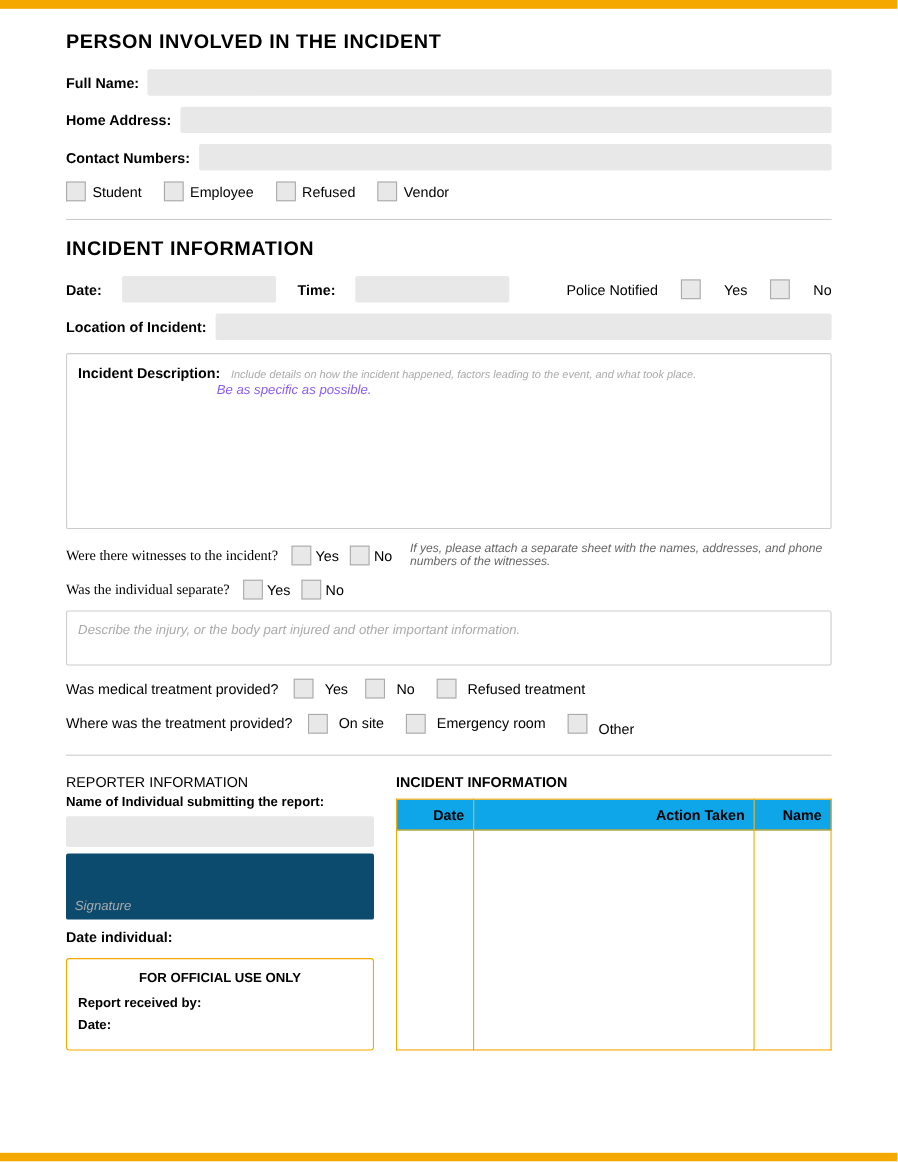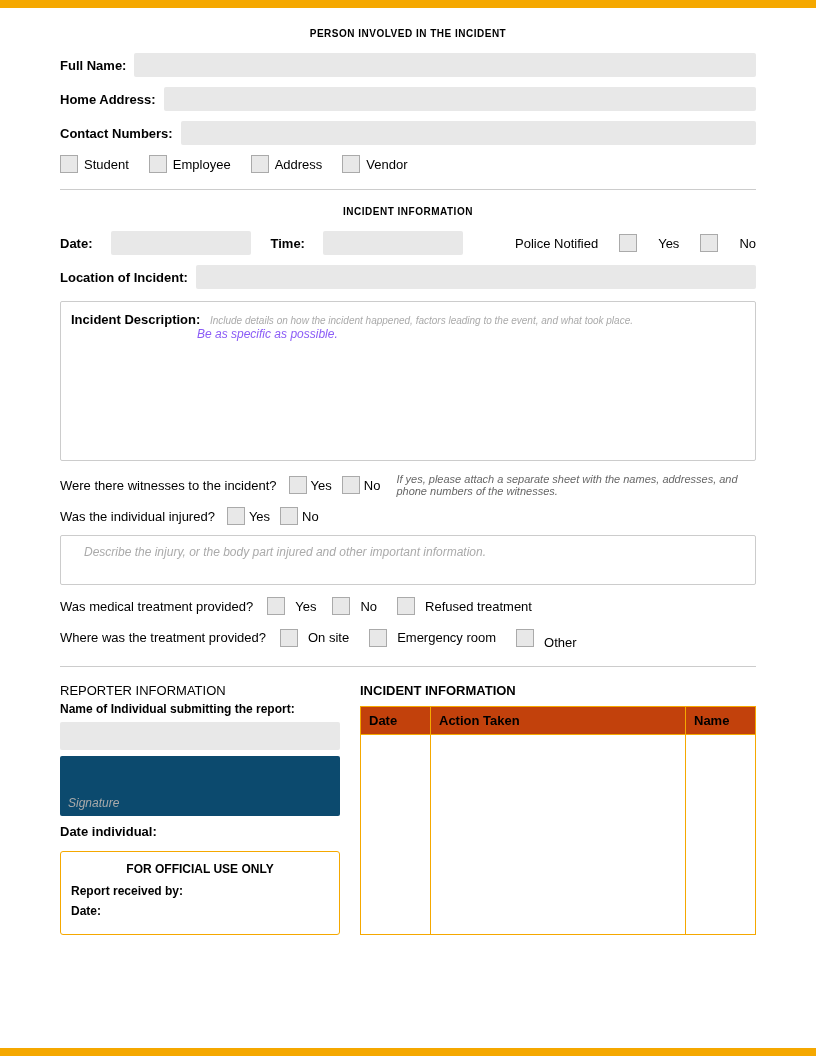--- a/index.html
+++ b/index.html
@@ -21,23 +21,22 @@
       background: #F5A800;
       width: 100%;
       position: absolute;
       bottom: 0;
       left: 0;
     }
     .content {
       padding: 20px 60px 40px 60px;
     }
     .section-title {
-      text-align: center;
-      font-weight: bold;
-      font-size: 10px;
+      font-weight: bold;
+      font-size: 18px;
       letter-spacing: 0.5px;
       margin-bottom: 14px;
     }
     .form-row {
       display: flex;
       align-items: center;
       margin-bottom: 10px;
     }
     .form-label {
       font-weight: bold;
@@ -129,32 +128,33 @@
       margin-left: 126px;
     }
     .witness-row {
       display: flex;
       align-items: center;
       margin-bottom: 10px;
     }
     .witness-label {
       font-size: 13px;
       margin-right: 12px;
+      font-family: Liberation Serif, serif;
     }
     .witness-note {
       font-size: 11px;
       color: #666;
       margin-left: 16px;
       font-style: italic;
       flex: 1;
     }
     .injury-box {
       border: 1px solid #ccc;
       border-radius: 2px;
-      padding: 8px 23px;
+      padding: 8px 10px;
       margin-bottom: 12px;
       min-height: 50px;
     }
     .injury-placeholder {
       color: #aaa;
       font-size: 12px;
       font-style: italic;
     }
     .treatment-row {
       display: flex;
@@ -237,22 +237,22 @@
     .action-table {
       width: 100%;
       border-collapse: collapse;
       border: 1.5px solid #F5A800;
     }
     .action-table th {
       border: 1.5px solid #F5A800;
       padding: 6px 8px;
       font-size: 13px;
       font-weight: bold;
-      text-align: left;
-      background: #c2410c;
+      text-align: right;
+      background: #0ea5e9;
     }
     .action-table td {
       border: 1.5px solid #F5A800;
       padding: 0;
       height: 200px;
       vertical-align: top;
     }
     .incident-action-title {
       font-weight: bold;
       font-size: 13px;
@@ -287,21 +287,21 @@
     <div class="checkbox-group">
       <div class="checkbox-box"></div>
       <span>Student</span>
     </div>
     <div class="checkbox-group">
       <div class="checkbox-box"></div>
       <span>Employee</span>
     </div>
     <div class="checkbox-group">
       <div class="checkbox-box"></div>
-      <span>Address</span>
+      <span>Refused</span>
     </div>
     <div class="checkbox-group">
       <div class="checkbox-box"></div>
       <span>Vendor</span>
     </div>
   </div>
 
   <hr class="section-divider">
 
   <div class="section-title">INCIDENT INFORMATION</div>
@@ -336,21 +336,21 @@
   <div class="witness-row">
     <span class="witness-label">Were there witnesses to the incident?</span>
     <div class="checkbox-box"></div>
     <span style="margin-right:10px; margin-left:4px;">Yes</span>
     <div class="checkbox-box"></div>
     <span style="margin-left:4px;">No</span>
     <span class="witness-note">If yes, please attach a separate sheet with the names, addresses, and phone numbers of the witnesses.</span>
   </div>
 
   <div class="witness-row">
-    <span class="witness-label">Was the individual injured?</span>
+    <span class="witness-label">Was the individual separate?</span>
     <div class="checkbox-box"></div>
     <span style="margin-right:10px; margin-left:4px;">Yes</span>
     <div class="checkbox-box"></div>
     <span style="margin-left:4px;">No</span>
   </div>
 
   <div class="injury-box">
     <span class="injury-placeholder">Describe the injury, or the body part injured and other important information.</span>
   </div>
 

